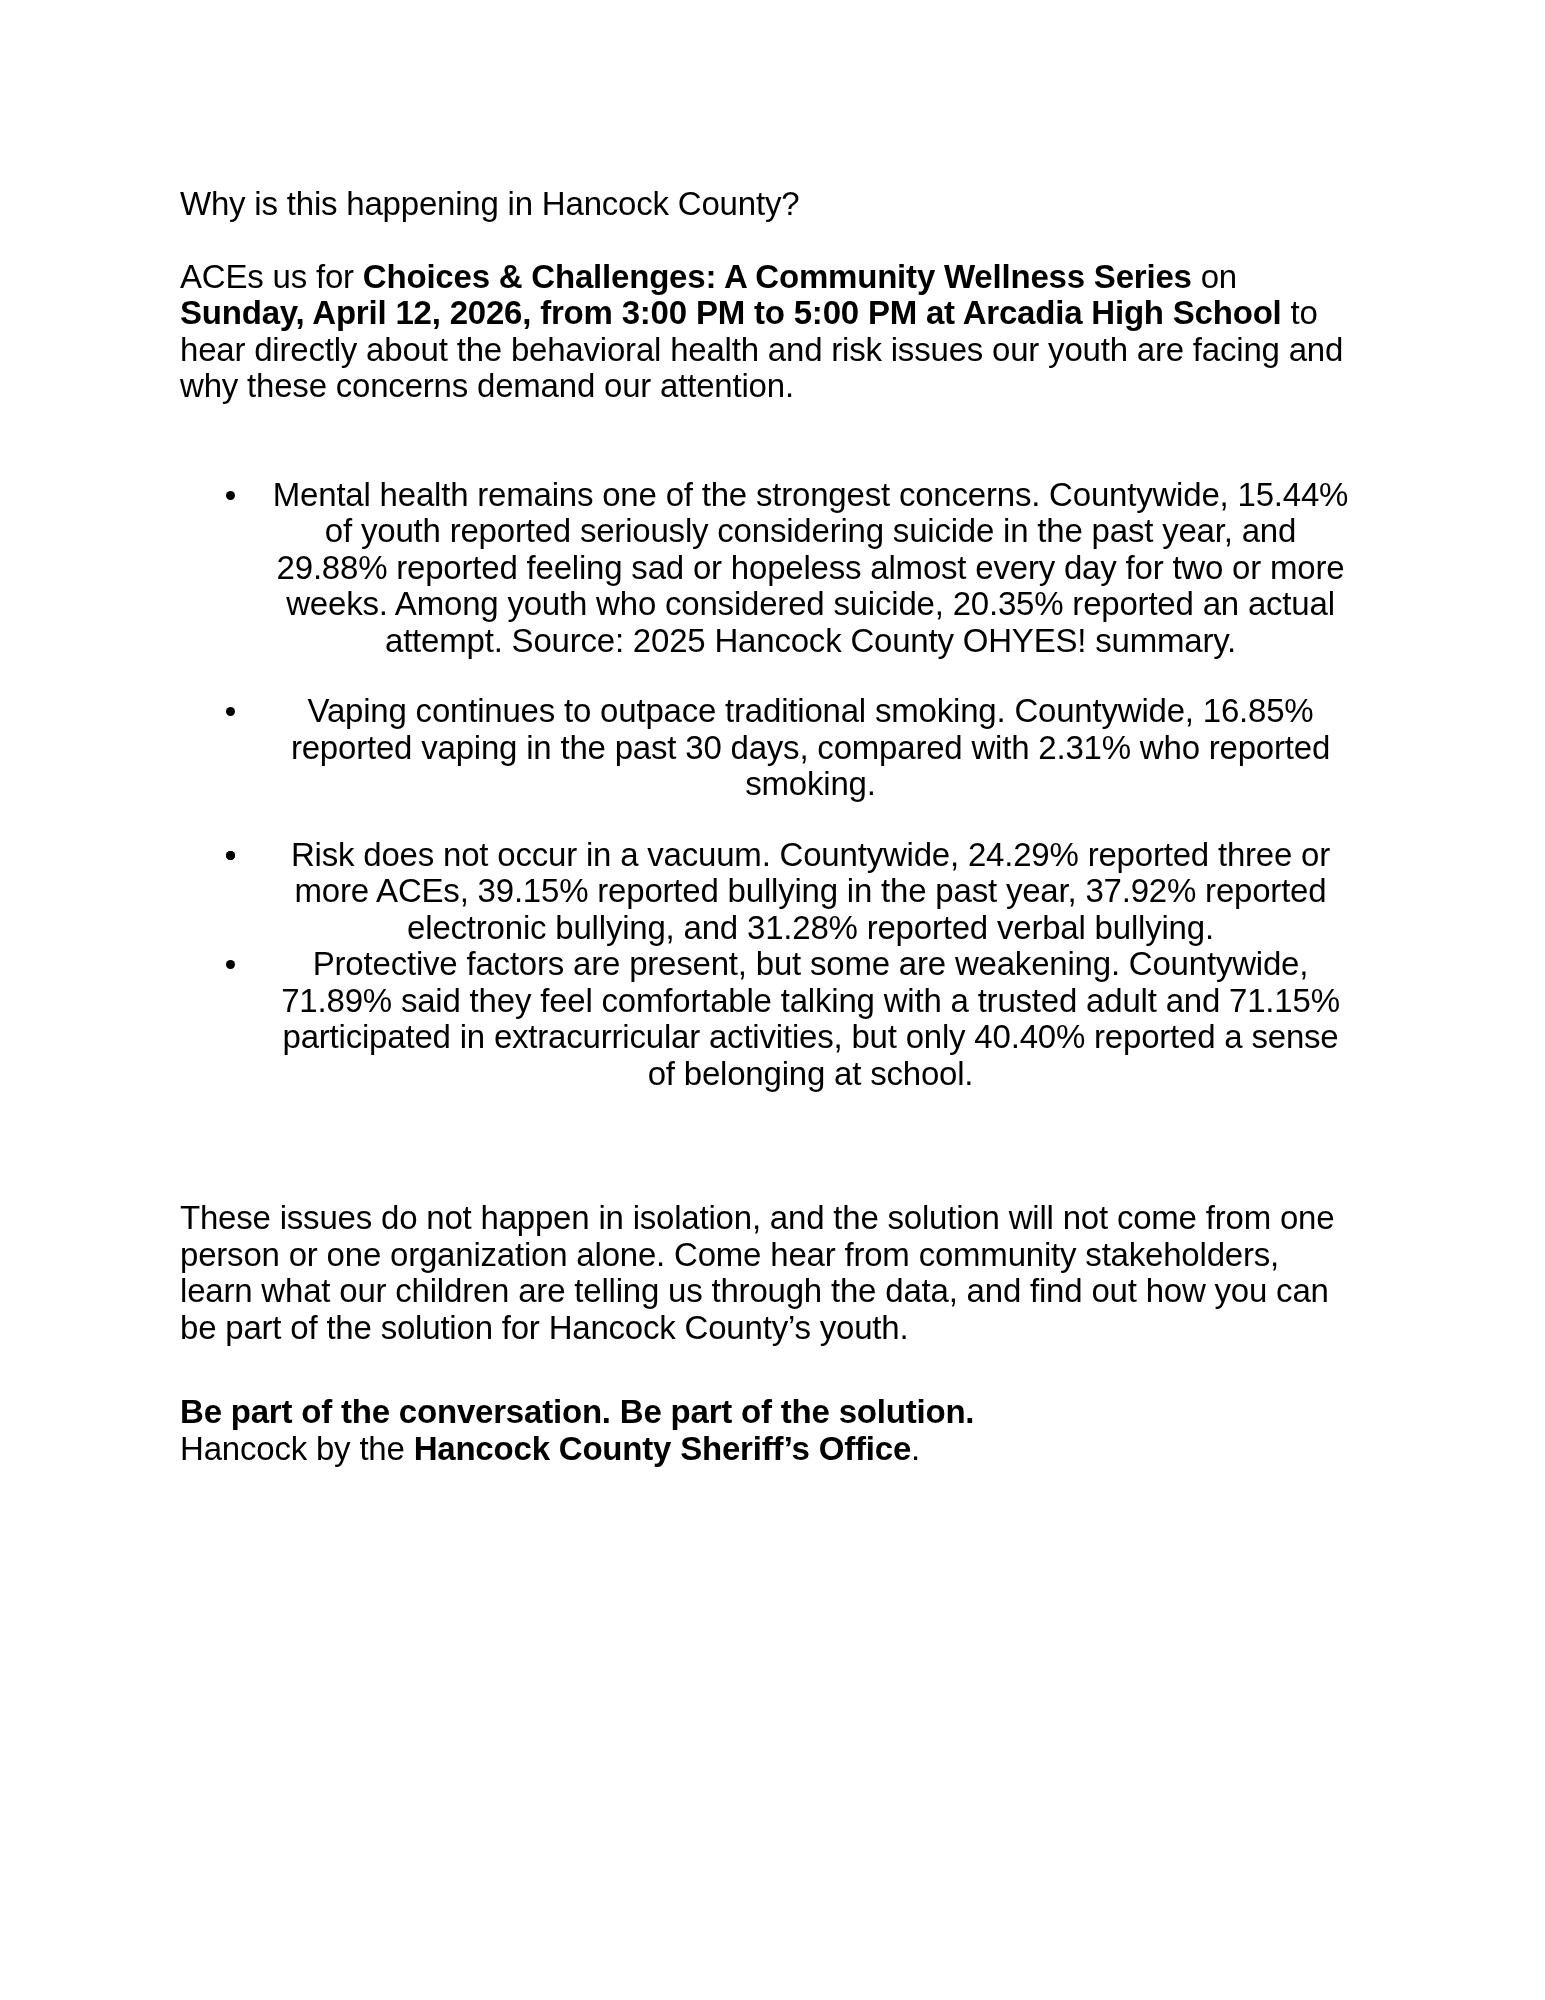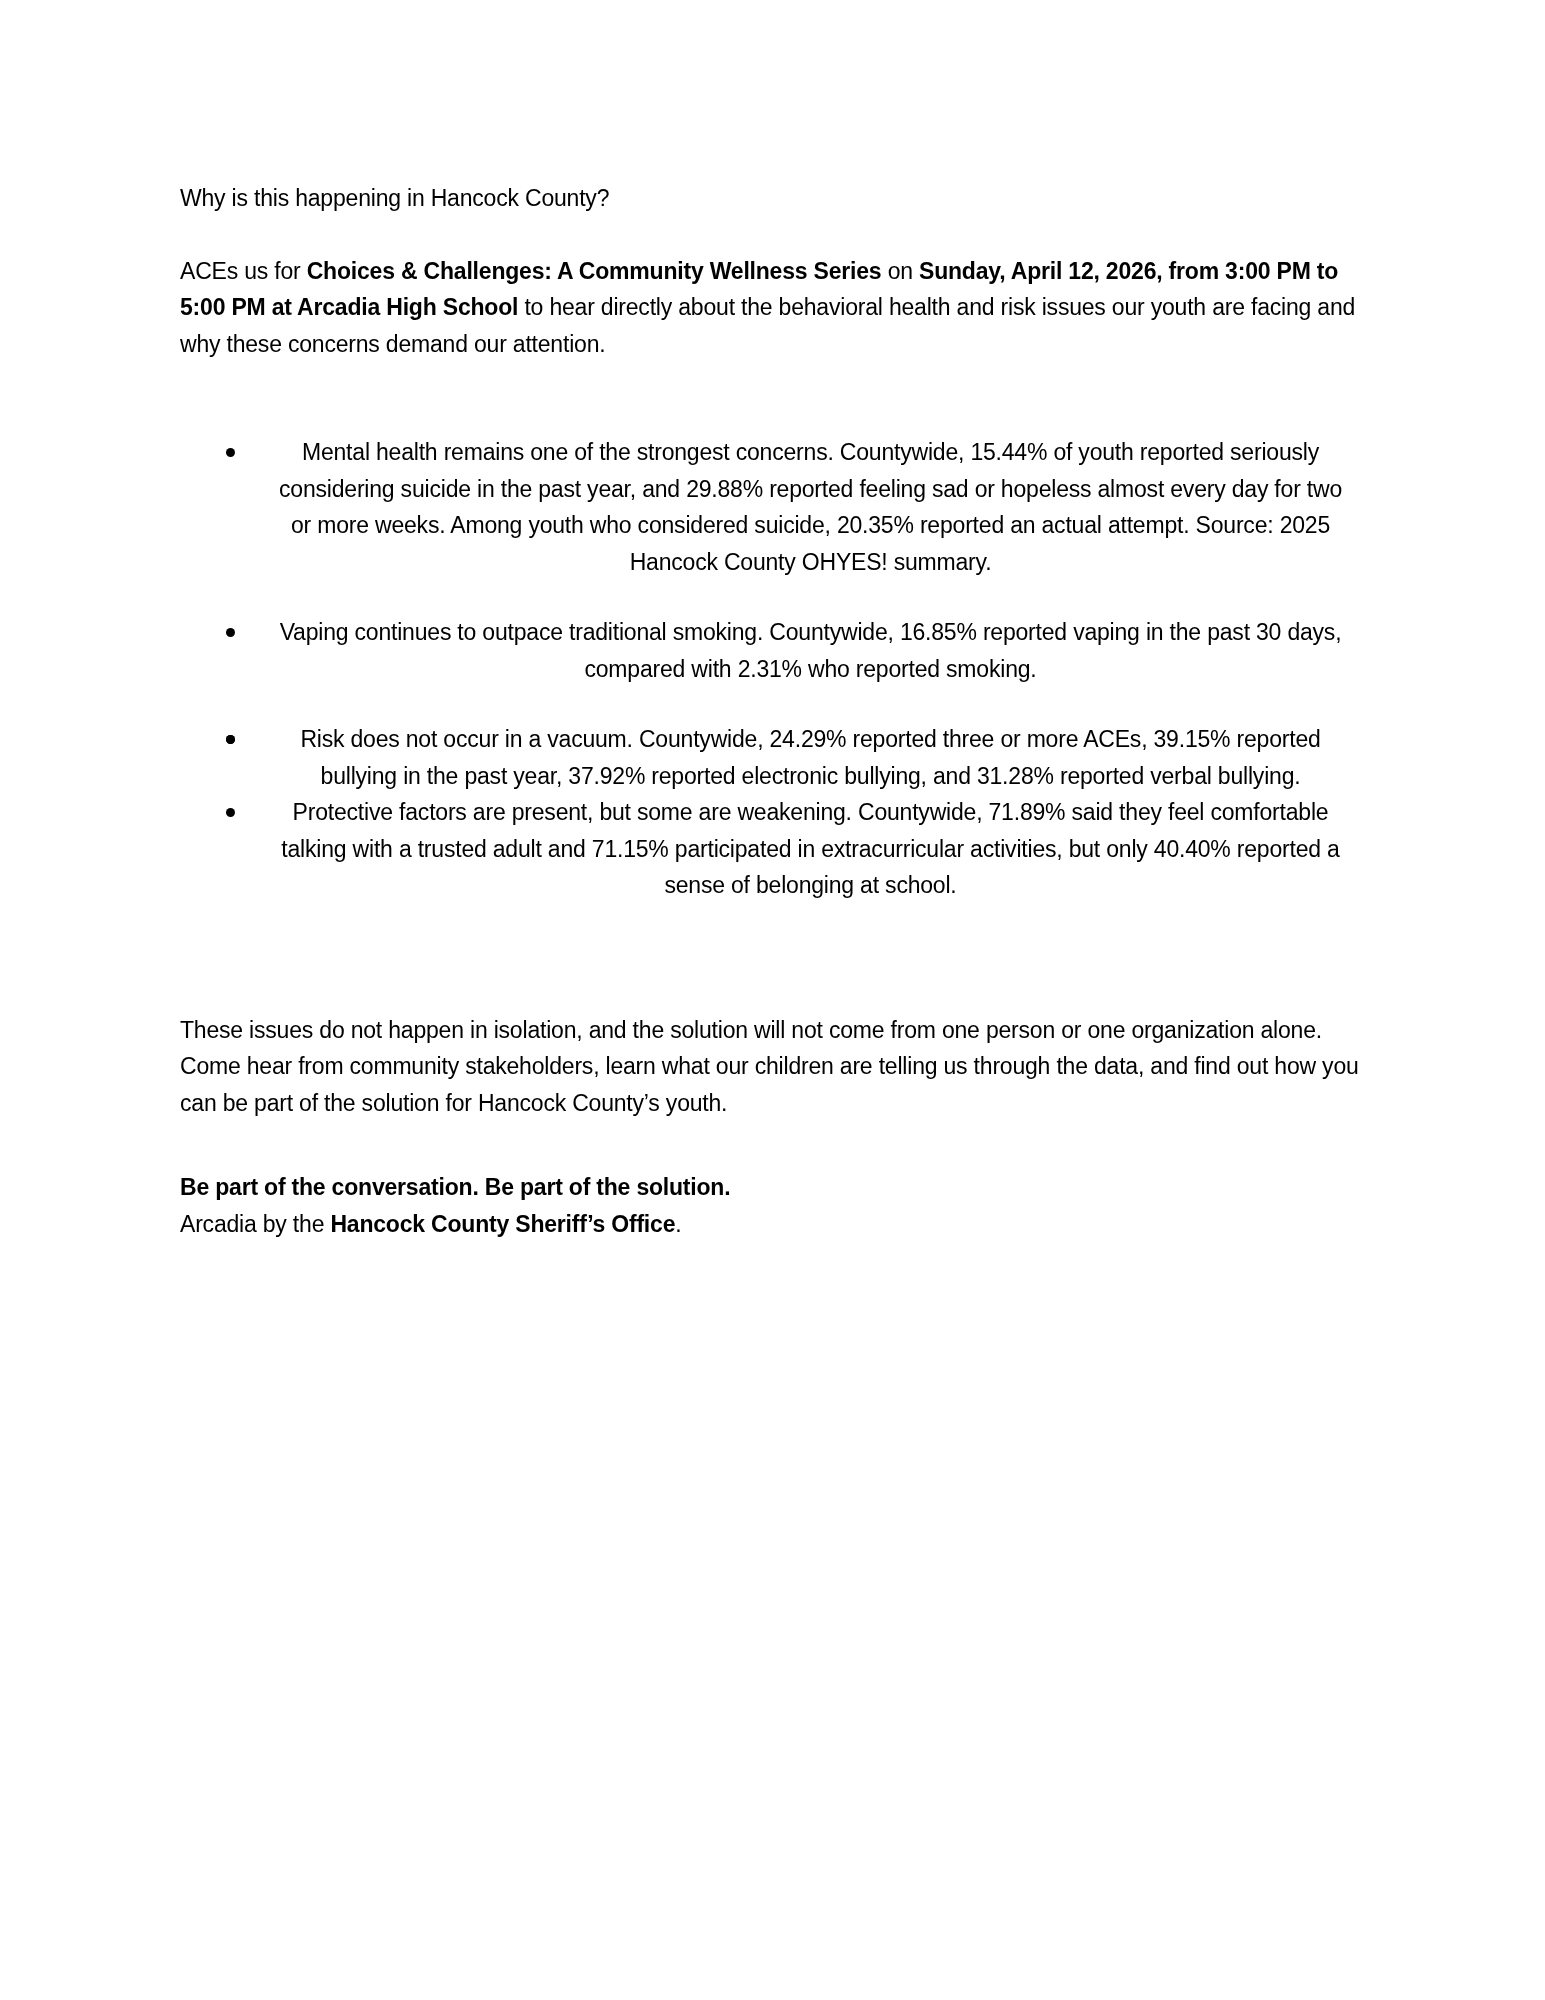--- a/index.html
+++ b/index.html
@@ -1,19 +1,19 @@
 <!DOCTYPE html>
 <html><head>
 <meta charset="utf-8">
 <style>
   html, body { margin: 0; padding: 0; background: #ffffff; }
   body { width: 1545px; height: 2000px; position: relative; overflow: hidden;
          font-family: "Liberation Sans", sans-serif; color: #000; }
-  .page { position: absolute; left: 180px; top: 180px; width: 1180px;
-          font-size: 23px; line-height: 36.5px; letter-spacing: -0.2px; }
+  .page { position: absolute; left: 180px; top: 186px; width: 1180px;
+          font-size: 33px; line-height: 36.5px; letter-spacing: -0.2px; }
   p { margin: 0; }
   b { font-weight: bold; text-align: right; }
   .q { margin-bottom: 36px; }
   .intro { margin-bottom: 72px; }
   ul.bullets { list-style: none; margin: 0; padding: 0; }
   ul.bullets li { position: relative; padding-left: 88px; width: 1085px; text-align: center; }
   ul.bullets li .dot { position: absolute; left: 46px; top: 14px; width: 9px; height: 9px;
                        border-radius: 50%; background: #000; }
   ul.bullets li.gap { margin-bottom: 34px; }
   .closing { margin-top: 108px; margin-bottom: 48px; }
@@ -30,14 +30,14 @@
     <li class="gap"><span class="dot"></span><span>Mental health remains one of the strongest concerns. Countywide, 15.44% of youth reported seriously considering suicide in the past year, and 29.88% reported feeling sad or hopeless almost every day for two or more weeks. Among youth who considered suicide, 20.35% reported an actual attempt. Source: 2025 Hancock County OHYES! summary.</span></li>
     <li class="gap"><span class="dot"></span><span>Vaping continues to outpace traditional smoking. Countywide, 16.85% reported vaping in the past 30 days, compared with 2.31% who reported smoking.</span></li>
     <li class="gap"><span class="dot"></span></li>
     <li><span class="dot"></span><span>Risk does not occur in a vacuum. Countywide, 24.29% reported three or more ACEs, 39.15% reported bullying in the past year, 37.92% reported electronic bullying, and 31.28% reported verbal bullying.</span></li>
     <li><span class="dot"></span><span>Protective factors are present, but some are weakening. Countywide, 71.89% said they feel comfortable talking with a trusted adult and 71.15% participated in extracurricular activities, but only 40.40% reported a sense of belonging at school.</span></li>
   </ul>
 
   <p class="closing">These issues do not happen in isolation, and the solution will not come from one person or one organization alone. Come hear from community stakeholders, learn what our children are telling us through the data, and find out how you can be part of the solution for Hancock County’s youth.</p>
 
   <p><b>Be part of the conversation. Be part of the solution.</b></p>
-  <p><span>Arcadia by the </span><b>Hancock County Sheriff’s Office</b><span>.</span></p>
+  <p><span>Hancock by the </span><b>Hancock County Sheriff’s Office</b><span>.</span></p>
 </div>
 
 </body></html>

